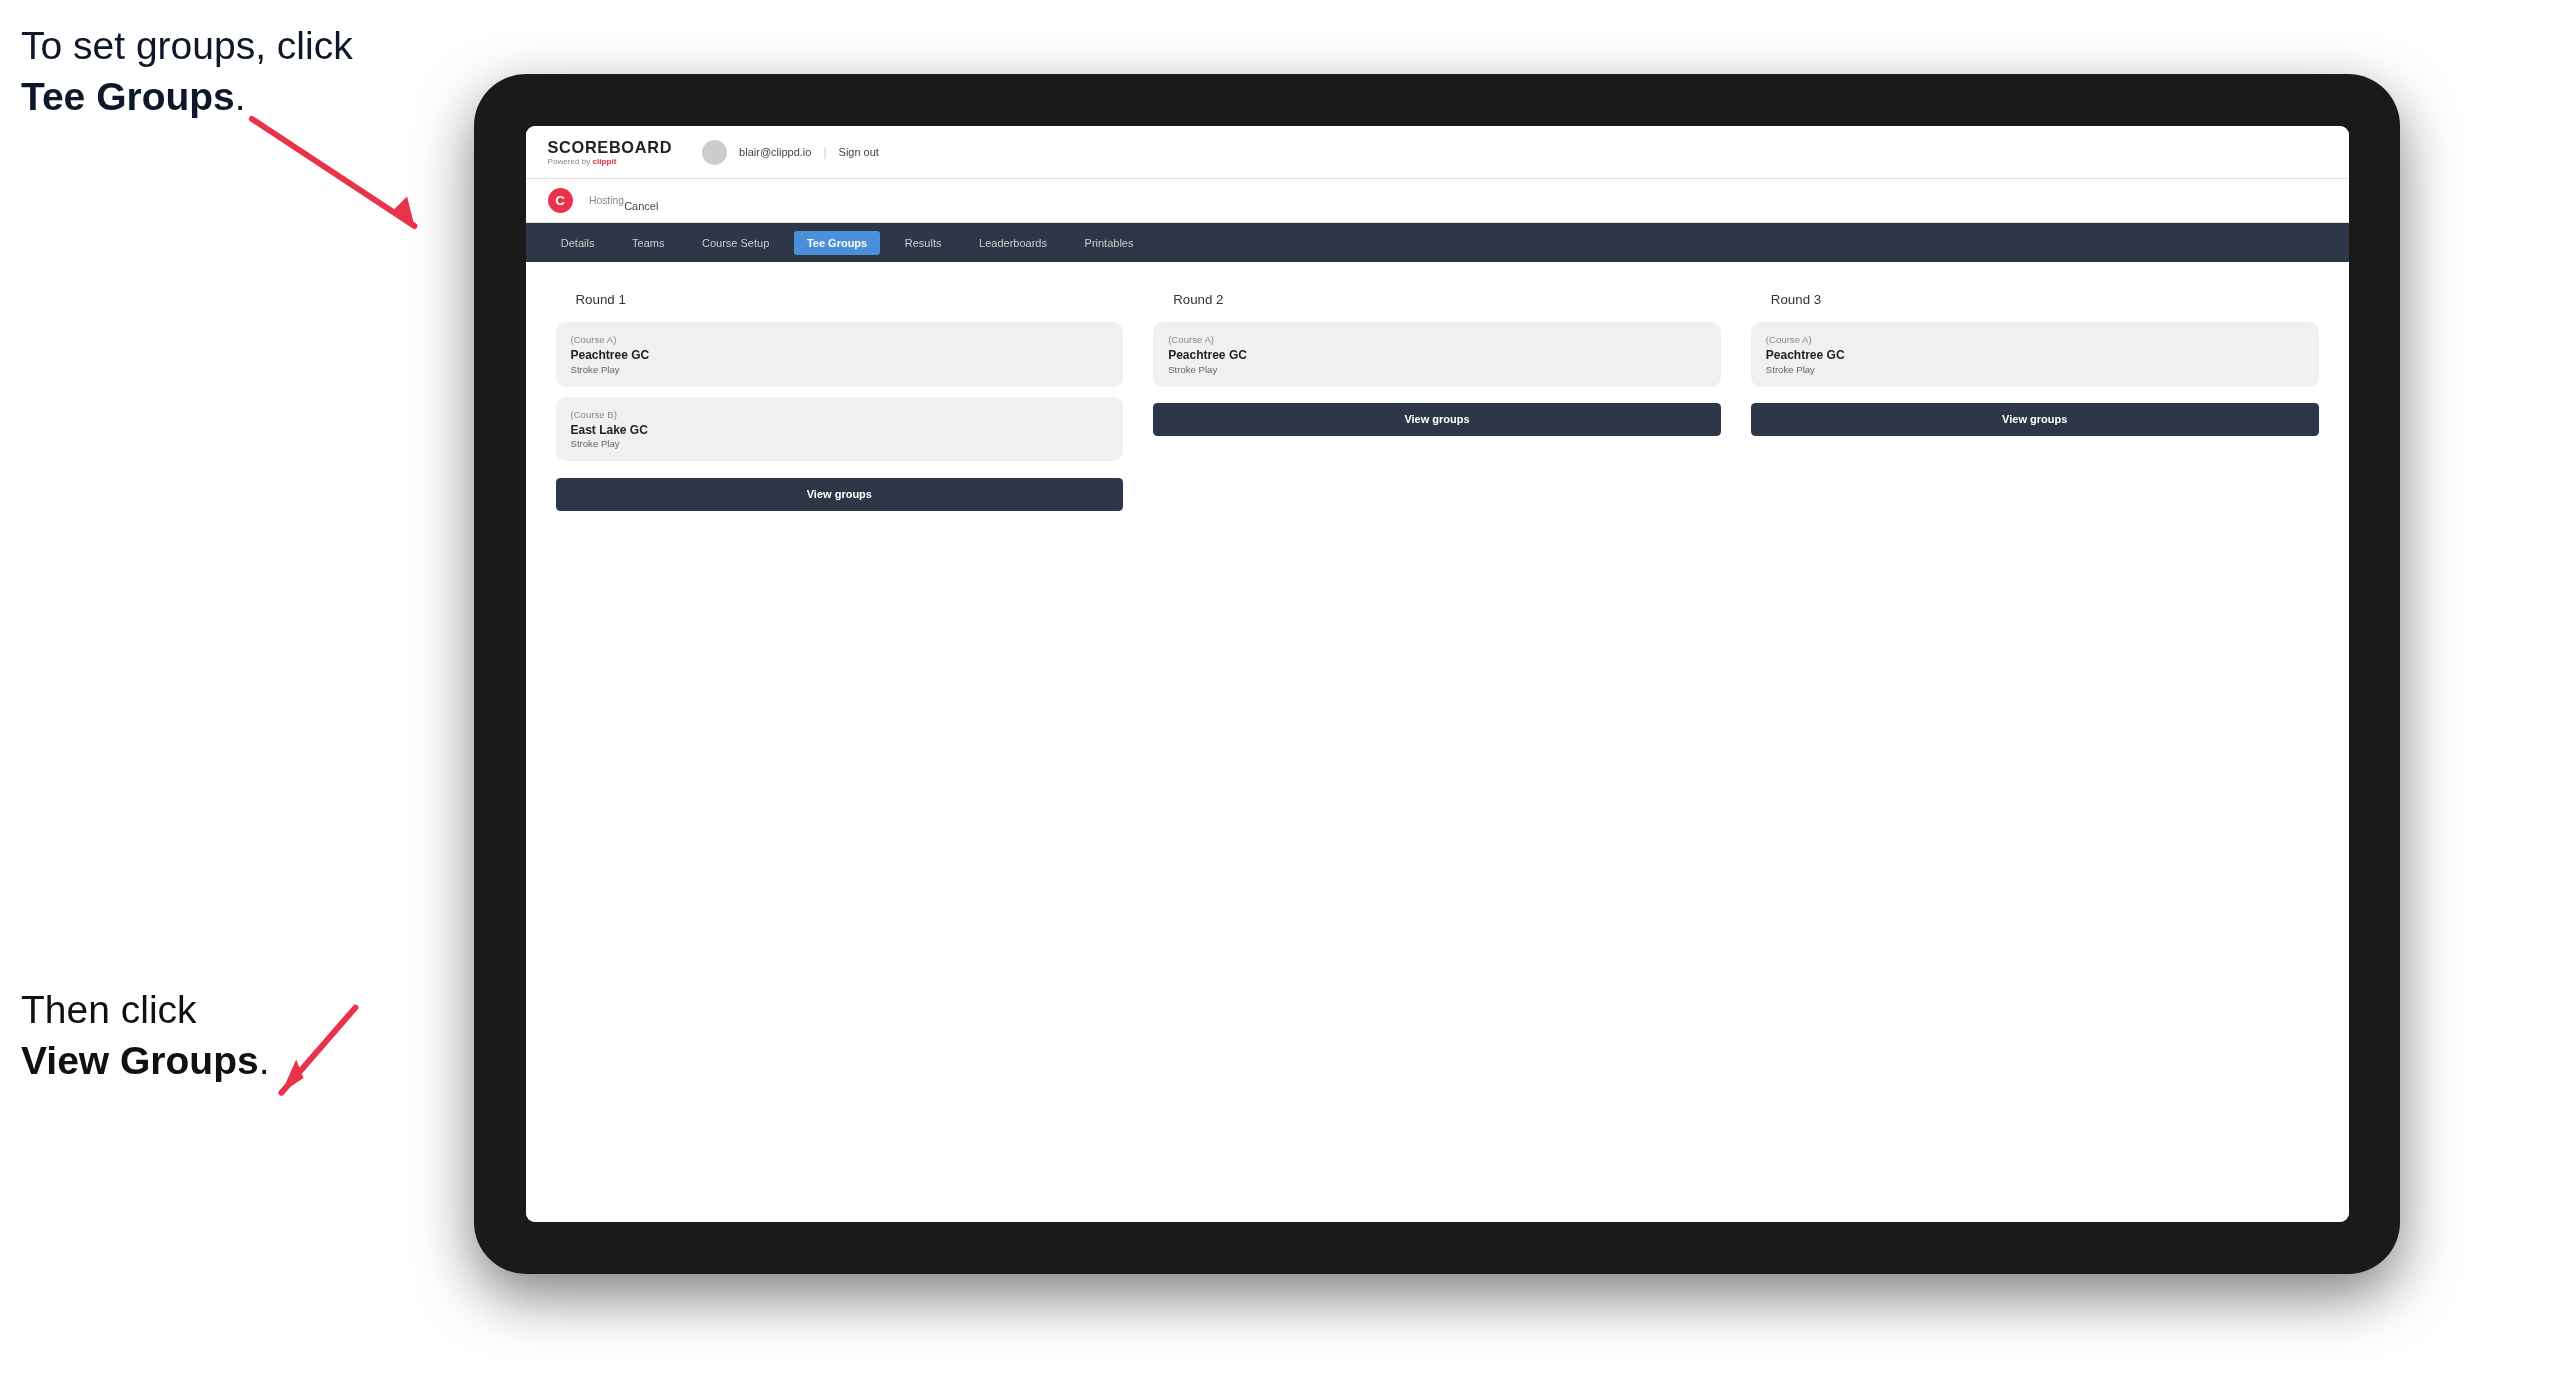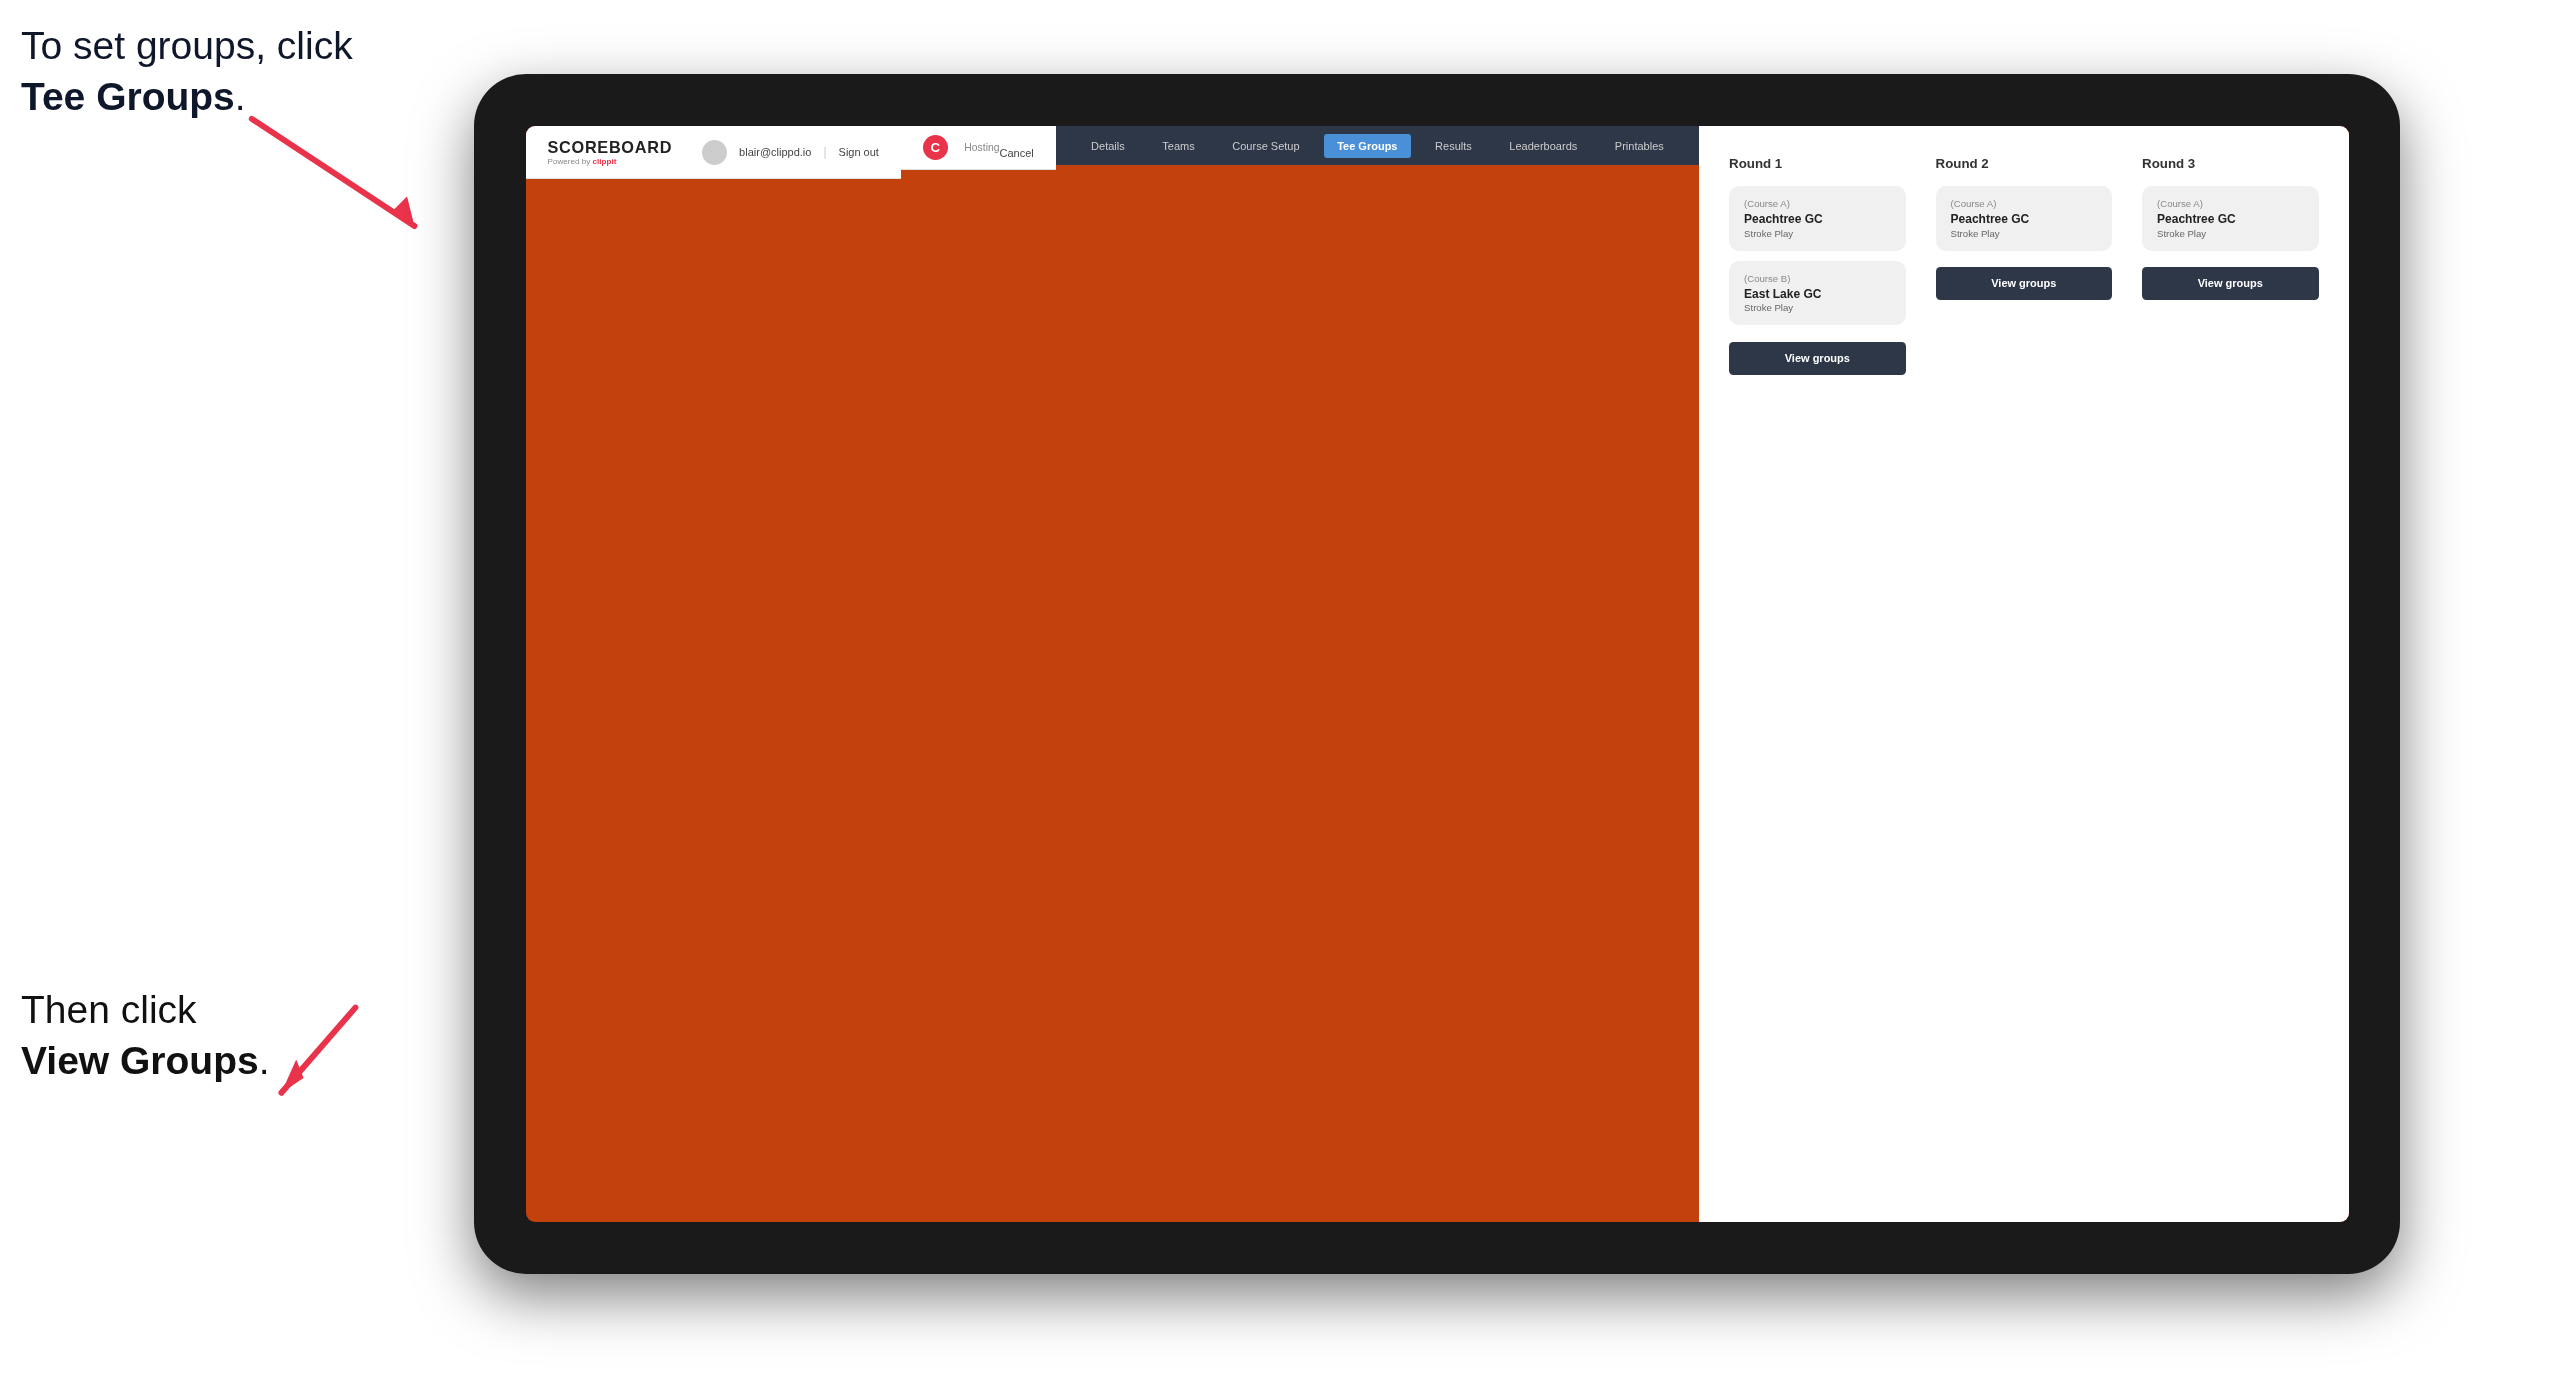--- a/index.html
+++ b/index.html
@@ -65,24 +65,25 @@
       border-radius: 52px;
       box-shadow: 0 22px 59px rgba(0,0,0,0.5);
       display: flex;
       align-items: center;
       justify-content: center;
     }
 
     .tablet-screen {
       width: 1823px;
       height: 1096px;
-      background: #c2410c;
+      background: #5eead4;
       border-radius: 9px;
       overflow: hidden;
       display: flex;
+      flex-direction: column;
     }
 
     
     .navbar {
       background: #ffffff;
       height: 53px;
       display: flex;
       align-items: center;
       padding: 0 22px;
       border-bottom: 0.7px solid #e0e0e0;
@@ -230,23 +231,24 @@
       display: flex;
       gap: 30px;
     }
 
     .round-column {
       flex: 1;
     }
 
     .round-title {
       font-size: 13.3px;
-      font-weight: 700;
+      font-weight: 400;
       color: #333;
       margin-bottom: 15px;
+      margin-left: 20px;
     }
 
     .course-card {
       background: #f0f0f0;
       border-radius: 10px;
       padding: 12px 15px;
       margin-bottom: 10.4px;
     }
 
     .course-label {

